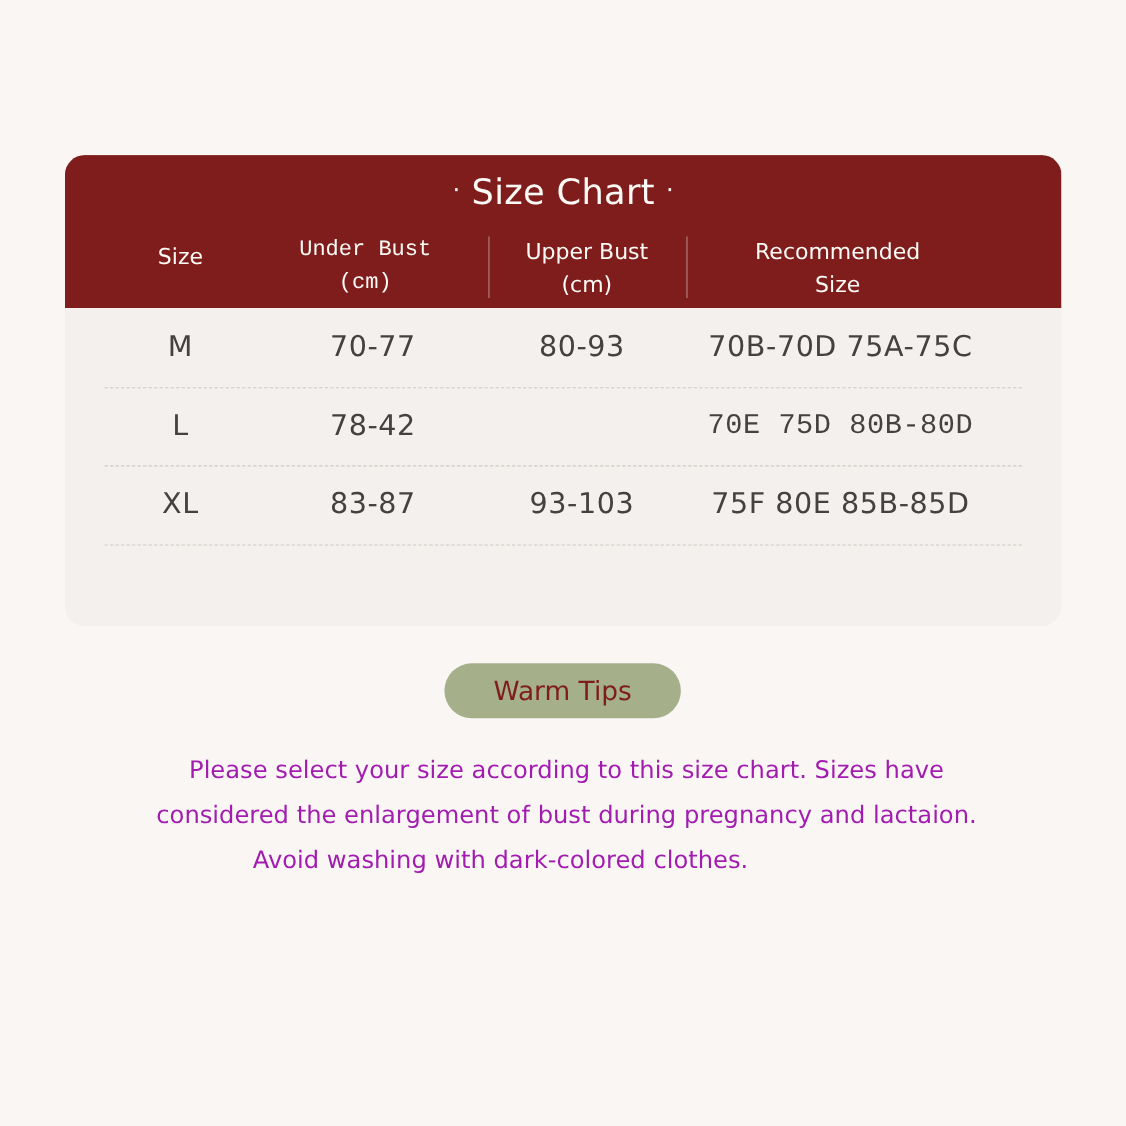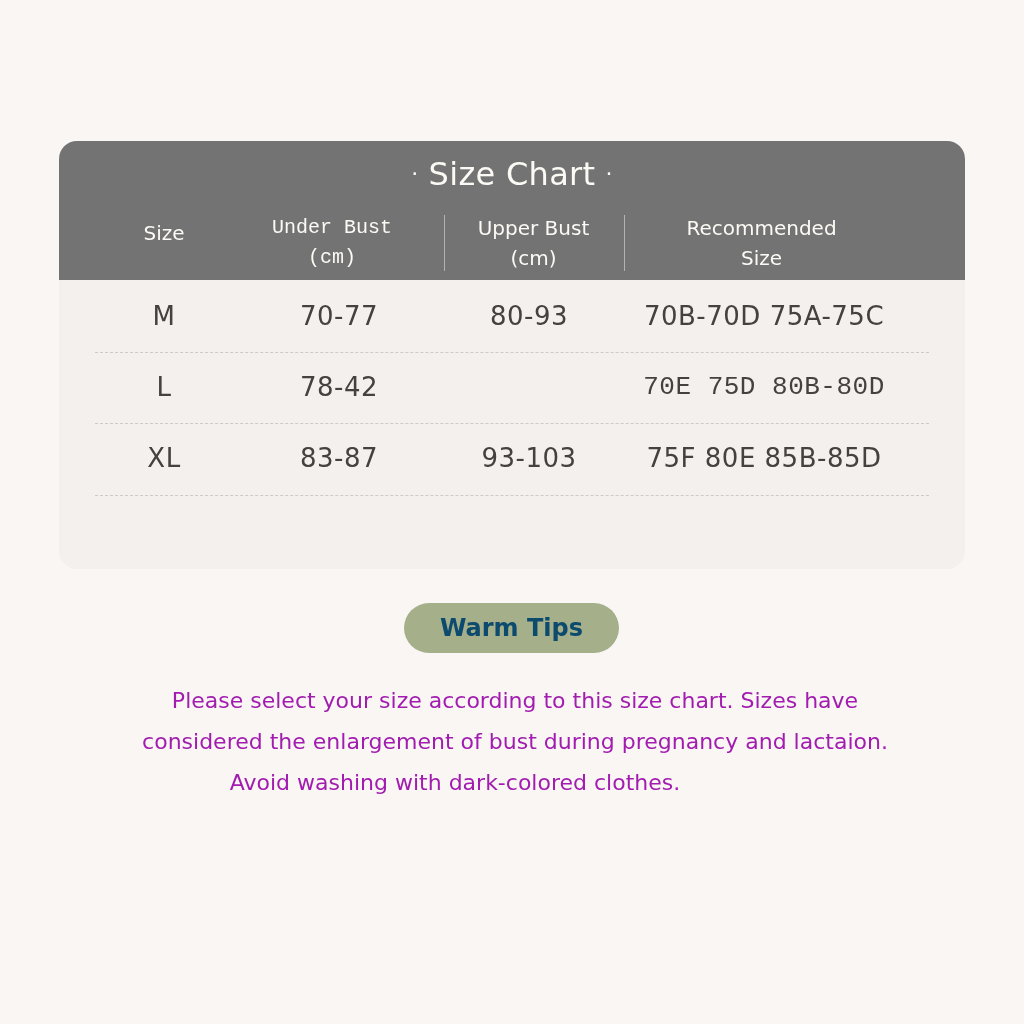--- a/index.html
+++ b/index.html
@@ -15,21 +15,21 @@
     position: absolute;
     left: 59px; top: 141px;
     width: 906px; height: 428px;
     border-radius: 18px;
     background: #f3f0ed;
     overflow: hidden;
   }
   .card-header {
     position: absolute; left: 0; top: 0;
     width: 100%; height: 139px;
-    background: #737373;
+    background: #7f1d1d;
     color: #fbfaf5;
   }
   .title {
     position: absolute; left: 0; top: 14px; width: 100%;
     text-align: center;
     font-size: 32px;
     letter-spacing: 0.3px;
   }
   .title .dot { font-size: 22px; vertical-align: middle; margin: 0 10px; position: relative; top: -3px; }
   .hcell {
@@ -57,25 +57,24 @@
   }
   .divider {
     position: absolute; left: 36px; right: 36px; height: 0;
     border-top: 1px dashed #cfcac5;
   }
   .tips-badge {
     position: absolute; left: 404px; top: 603px;
     width: 215px; height: 50px;
     border-radius: 25px;
     background: #a5b08a;
-    color: #0c4a6e;
+    color: #7f1d1d;
     font-size: 24px;
     line-height: 50px;
     text-align: center;
-    font-weight: bold;
   }
   .tips-text {
     position: absolute; left: 100px; top: 680px; width: 830px;
     text-align: center;
     font-size: 22px;
     line-height: 41px;
     color: #a21caf;
   }
   .tips-text span { display: block; white-space: nowrap; }
 </style>

